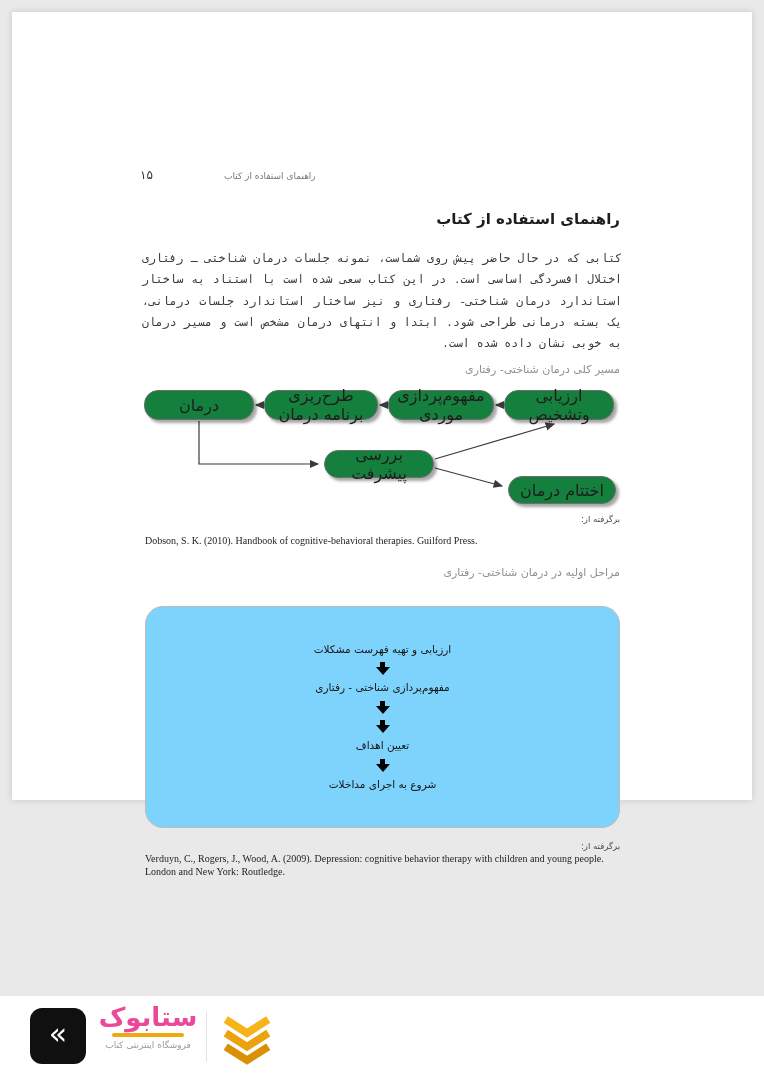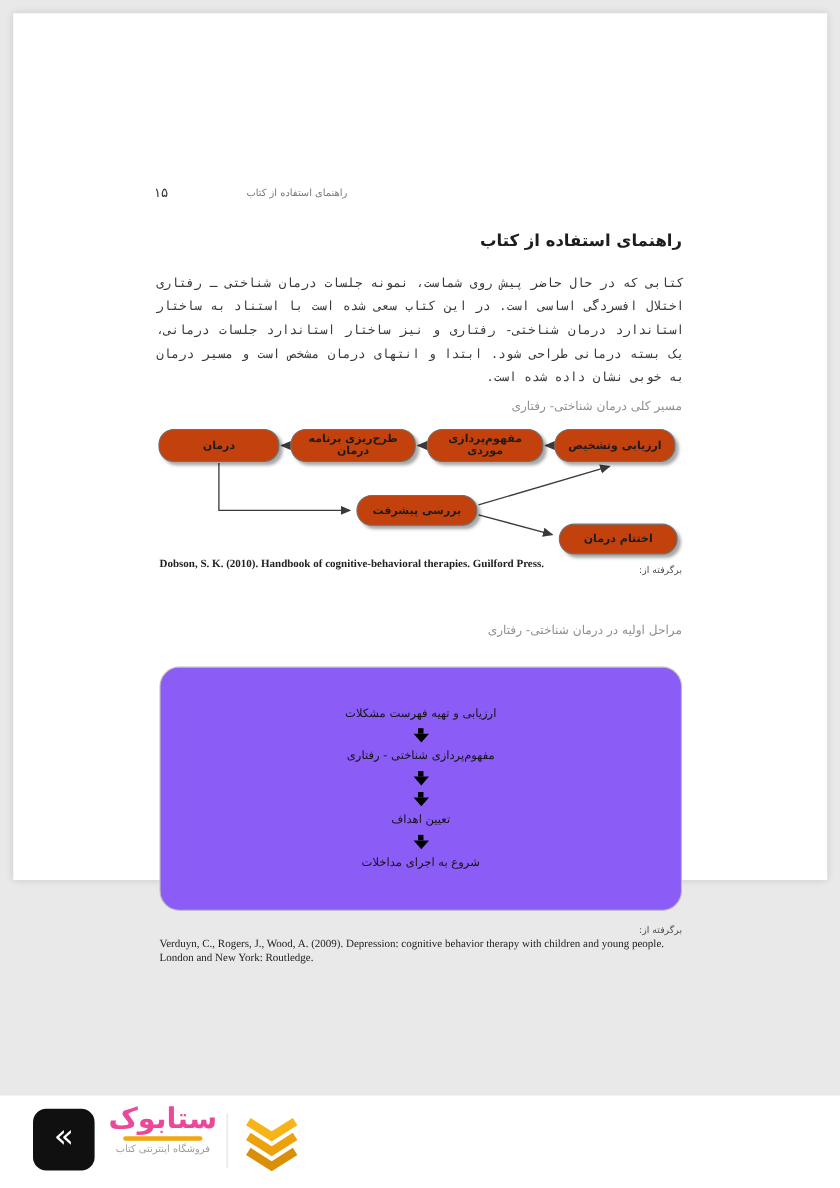--- a/index.html
+++ b/index.html
@@ -26,36 +26,36 @@
     left:130px;right:130px;top:236px;
     font-size:11.5px;line-height:1.85;color:#3a3a3a;text-align:justify;font-family:Liberation Mono, monospace;
   }
 
   .section-caption{right:132px;font-size:11px;color:#8f8f8f;}
 
   
   .diagram1{left:130px;top:376px;width:478px;height:134px;}
   .diagram1 svg{position:absolute;left:0;top:0;}
   .fbox{
-    position:absolute;background:#c2410c;border:1px solid #6e6e6e;border-radius:14px;
+    position:absolute;background:#15803d;border:1px solid #6e6e6e;border-radius:14px;
     box-shadow:3px 3px 3px rgba(0,0,0,0.35);
     display:flex;align-items:center;justify-content:center;
-    font-size:10px;color:#1c1c1c;text-align:center;padding:0 4px;box-sizing:border-box;font-weight:bold;
+    font-size:16px;color:#1c1c1c;text-align:center;padding:0 4px;box-sizing:border-box;
   }
 
   .src-label{right:132px;font-size:8.5px;color:#4a4a4a;}
   .src-cite{
     left:133px;width:482px;font-size:10px;color:#222;
     font-family:"Liberation Serif", serif;line-height:1.3;
   }
 
   
   .graybox{
     left:133px;top:594px;width:475px;height:222px;
-    background:#8b5cf6;border:1px solid #bcbcbc;border-radius:18px;
+    background:#7dd3fc;border:1px solid #bcbcbc;border-radius:18px;
     display:flex;flex-direction:column;align-items:center;justify-content:center;
     gap:6px;box-sizing:border-box;padding:10px 16px;
   }
   .step{font-size:10.5px;color:#141414;text-align:center;line-height:1.3;}
   .darrow{display:flex;flex-direction:column;align-items:center;}
   .darrow .stem{width:5px;height:5px;background:#000;}
   .darrow .head{width:0;height:0;border-left:7px solid transparent;border-right:7px solid transparent;border-top:8px solid #000;}
 
   
   .footer{
@@ -106,21 +106,21 @@
     </svg>
     <div class="fbox rtl" style="left:2px;top:2px;width:110px;height:30px;">درمان</div>
     <div class="fbox rtl" style="left:122px;top:2px;width:114px;height:30px;">طرح‌ریزی برنامه درمان</div>
     <div class="fbox rtl" style="left:246px;top:2px;width:106px;height:30px;">مفهوم‌پردازی موردی</div>
     <div class="fbox rtl" style="left:362px;top:2px;width:110px;height:30px;">ارزیابی وتشخیص</div>
     <div class="fbox rtl" style="left:182px;top:62px;width:110px;height:28px;">بررسی پیشرفت</div>
     <div class="fbox rtl" style="left:366px;top:88px;width:108px;height:28px;">اختتام درمان</div>
   </div>
 
   <div class="abs src-label rtl" style="top:502px;">برگرفته از:</div>
-  <div class="abs src-cite" style="top:494px;font-weight:bold;">Dobson, S. K. (2010). Handbook of cognitive-behavioral therapies. Guilford Press.</div>
+  <div class="abs src-cite" style="top:522px;">Dobson, S. K. (2010). Handbook of cognitive-behavioral therapies. Guilford Press.</div>
 
   <div class="abs section-caption rtl" style="top:554px;">مراحل اولیه در درمان شناختی- رفتاری</div>
 
   <div class="abs graybox">
     <div class="step rtl">ارزیابی و تهیه فهرست مشکلات</div>
     <div class="darrow">
         <div class="stem"></div>
         <div class="head"></div>
       </div>
     <div class="step rtl">مفهوم‌پردازی شناختی - رفتاری</div>

